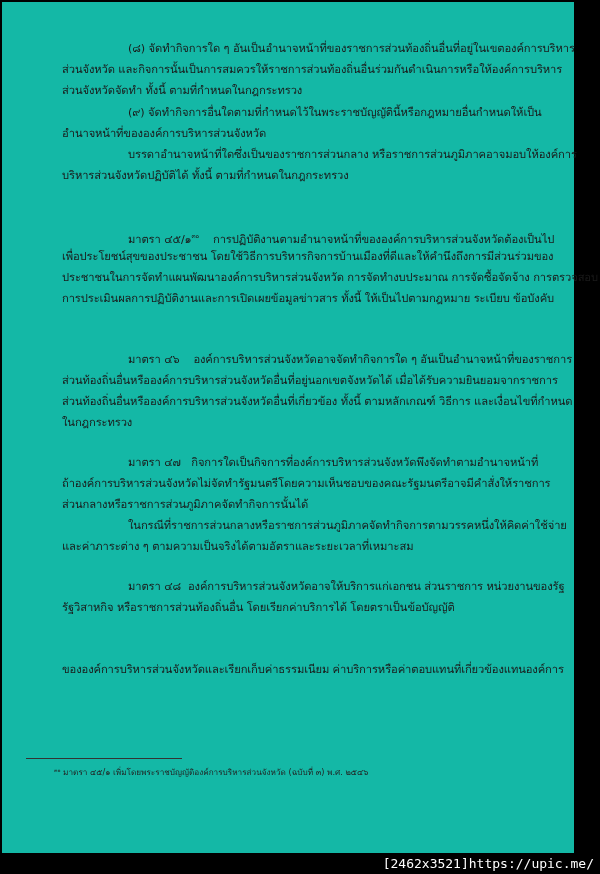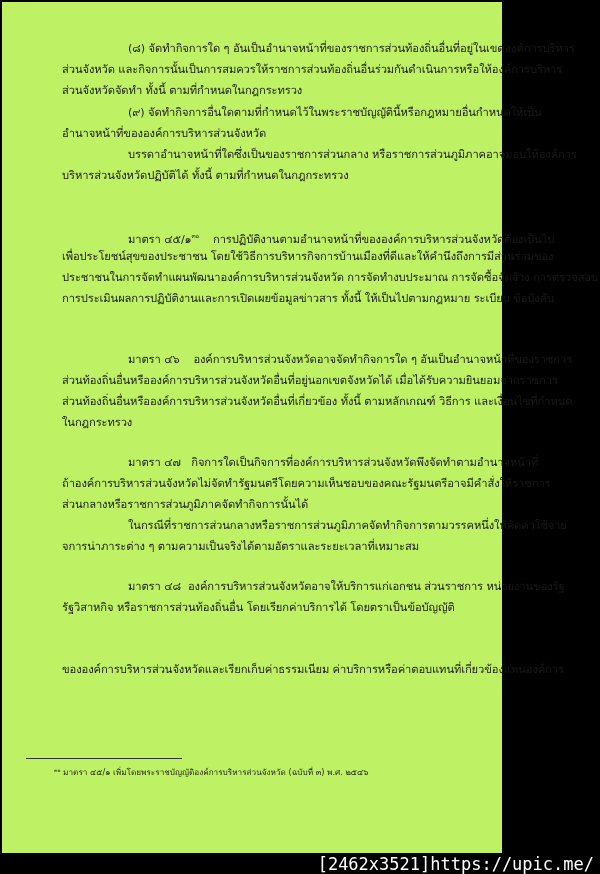--- a/index.html
+++ b/index.html
@@ -2,40 +2,40 @@
 <html><head>
 <meta charset="utf-8">
 <style>
   html, body { margin: 0; padding: 0; }
   body {
     width: 600px; height: 874px; background: #000; position: relative;
     overflow: hidden;
     font-family: "DejaVu Sans", "Liberation Sans", sans-serif;
   }
   .page {
-    position: absolute; left: 2px; top: 2px; width: 500px; height: 851px;
-    background: #bef264; color: #1a1a1a;
+    position: absolute; left: 2px; top: 2px; width: 572px; height: 851px;
+    background: #14b8a6; color: #1a1a1a;
   }
   .line {
     position: absolute; left: 0; white-space: nowrap;
     font-size: 11.2px; line-height: 14px; letter-spacing: -0.1px;
   }
   .b { font-weight: normal; }
   sup { font-size: 6px; vertical-align: 5px; }
   .fn-rule {
     position: absolute; left: 24px; top: 756px; width: 156px; height: 1px;
     background: #333;
   }
   .fn {
     position: absolute; left: 52px; top: 764px; font-size: 8.2px; white-space: nowrap; color: #222;
   }
   .fn sup { font-size: 5px; vertical-align: 3px; }
   .caption {
     position: absolute; right: 6px; top: 855px; color: #fff;
-    font-family: "DejaVu Sans Mono", "Liberation Mono", monospace; font-size: 17px; line-height: 18px;
+    font-family: "DejaVu Sans Mono", "Liberation Mono", monospace; font-size: 13px; line-height: 18px;
   }
 </style>
 </head>
 <body>
 
 <div class="page">
 
   <div class="line" style="left:126px;top:40px">(๘)   จัดทำกิจการใด ๆ อันเป็นอำนาจหน้าที่ของราชการส่วนท้องถิ่นอื่นที่อยู่ในเขตองค์การบริหาร</div>
   <div class="line" style="left:60px;top:61px">ส่วนจังหวัด  และกิจการนั้นเป็นการสมควรให้ราชการส่วนท้องถิ่นอื่นร่วมกันดำเนินการหรือให้องค์การบริหาร</div>
   <div class="line" style="left:60px;top:82px">ส่วนจังหวัดจัดทำ  ทั้งนี้  ตามที่กำหนดในกฎกระทรวง</div>
@@ -59,21 +59,21 @@
   <div class="line" style="left:60px;top:372px">ส่วนท้องถิ่นอื่นหรือองค์การบริหารส่วนจังหวัดอื่นที่อยู่นอกเขตจังหวัดได้  เมื่อได้รับความยินยอมจากราชการ</div>
   <div class="line" style="left:60px;top:393px">ส่วนท้องถิ่นอื่นหรือองค์การบริหารส่วนจังหวัดอื่นที่เกี่ยวข้อง  ทั้งนี้  ตามหลักเกณฑ์  วิธีการ  และเงื่อนไขที่กำหนด</div>
   <div class="line" style="left:60px;top:414px">ในกฎกระทรวง</div>
 
   <div class="line" style="left:126px;top:454px">
     <span class="b">มาตรา ๔๗</span>&nbsp;&nbsp;&nbsp;<span>กิจการใดเป็นกิจการที่องค์การบริหารส่วนจังหวัดพึงจัดทำตามอำนาจหน้าที่</span>
   </div>
   <div class="line" style="left:60px;top:475px">ถ้าองค์การบริหารส่วนจังหวัดไม่จัดทำรัฐมนตรีโดยความเห็นชอบของคณะรัฐมนตรีอาจมีคำสั่งให้ราชการ</div>
   <div class="line" style="left:60px;top:496px">ส่วนกลางหรือราชการส่วนภูมิภาคจัดทำกิจการนั้นได้</div>
   <div class="line" style="left:126px;top:517px">ในกรณีที่ราชการส่วนกลางหรือราชการส่วนภูมิภาคจัดทำกิจการตามวรรคหนึ่งให้คิดค่าใช้จ่าย</div>
-  <div class="line" style="left:60px;top:538px">จการน่าภาระต่าง ๆ  ตามความเป็นจริงได้ตามอัตราและระยะเวลาที่เหมาะสม</div>
+  <div class="line" style="left:60px;top:538px">และค่าภาระต่าง ๆ  ตามความเป็นจริงได้ตามอัตราและระยะเวลาที่เหมาะสม</div>
 
   <div class="line" style="left:126px;top:578px">
     <span class="b">มาตรา ๔๘</span>&nbsp;&nbsp;<span>องค์การบริหารส่วนจังหวัดอาจให้บริการแก่เอกชน  ส่วนราชการ  หน่วยงานของรัฐ</span>
   </div>
   <div class="line" style="left:60px;top:599px">รัฐวิสาหกิจ  หรือราชการส่วนท้องถิ่นอื่น  โดยเรียกค่าบริการได้  โดยตราเป็นข้อบัญญัติ</div>
 
   <div class="line" style="left:60px;top:661px">ขององค์การบริหารส่วนจังหวัดและเรียกเก็บค่าธรรมเนียม  ค่าบริการหรือค่าตอบแทนที่เกี่ยวข้องแทนองค์การ</div>
 
   <div class="fn-rule"></div>
   <div class="fn">

